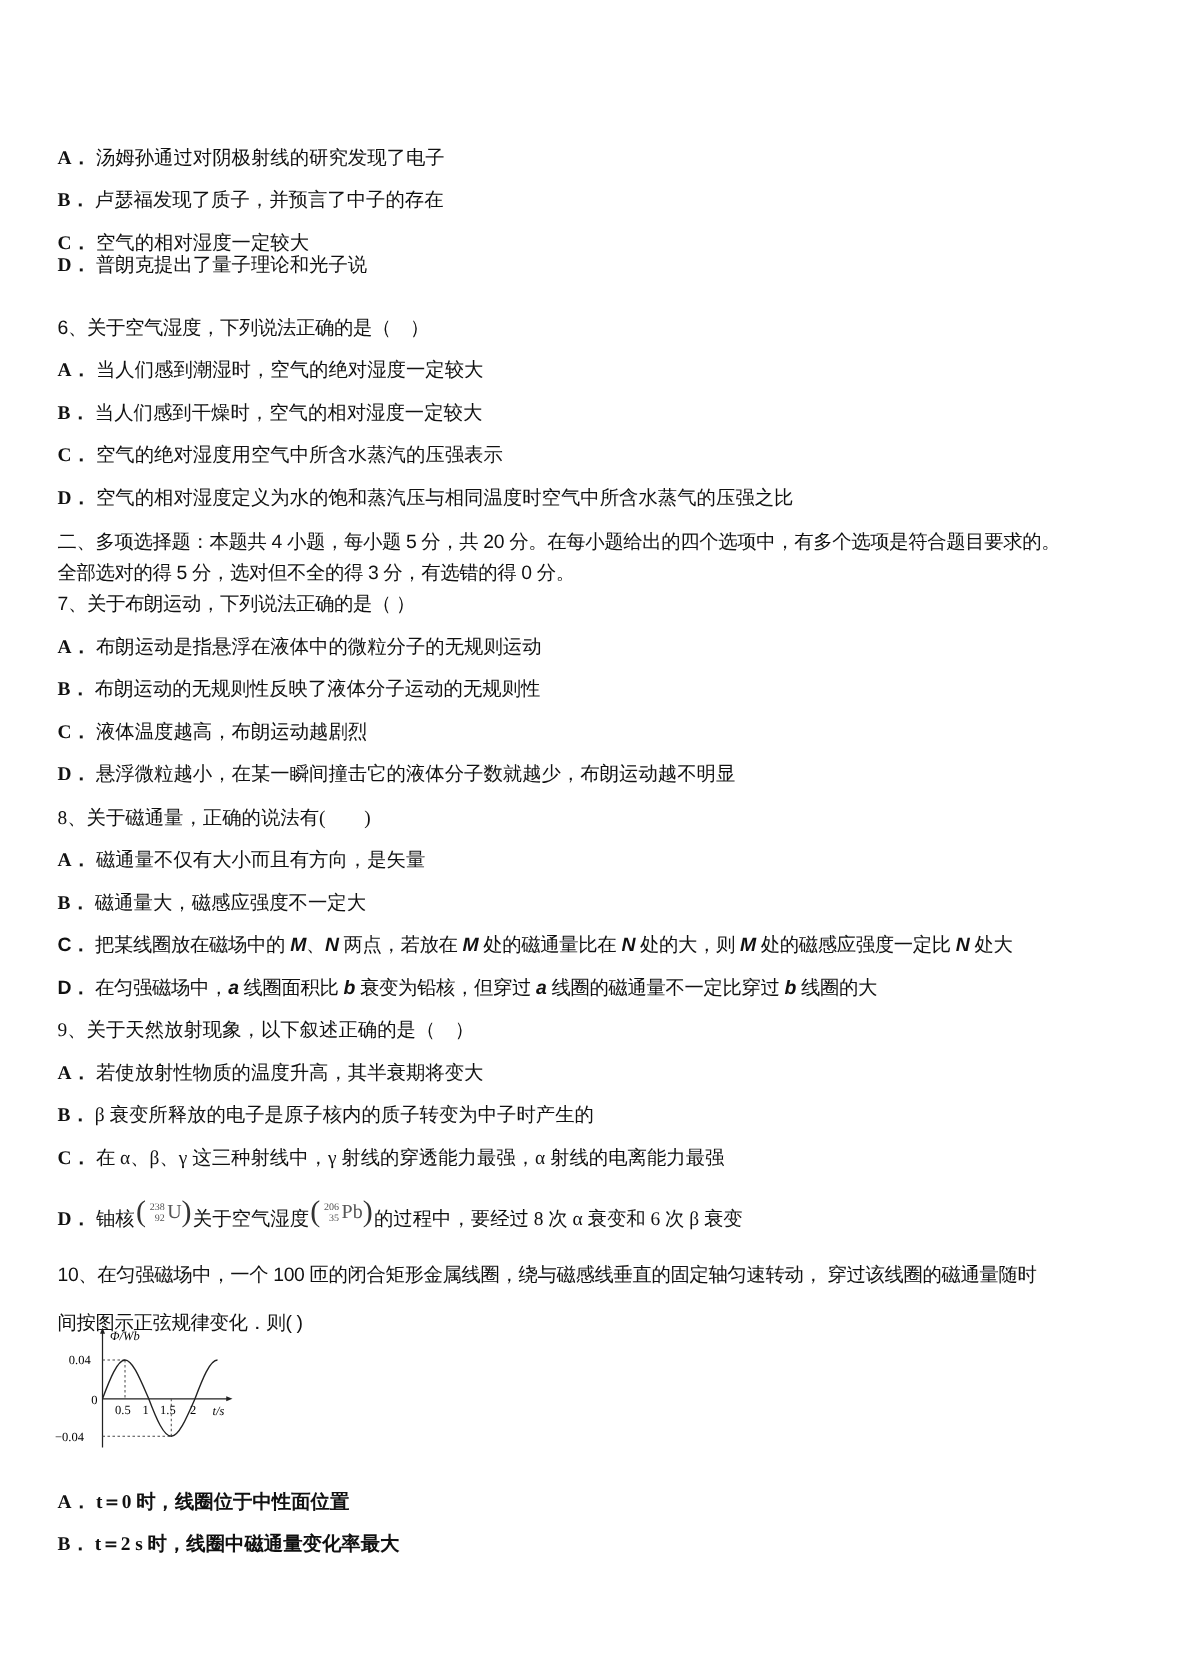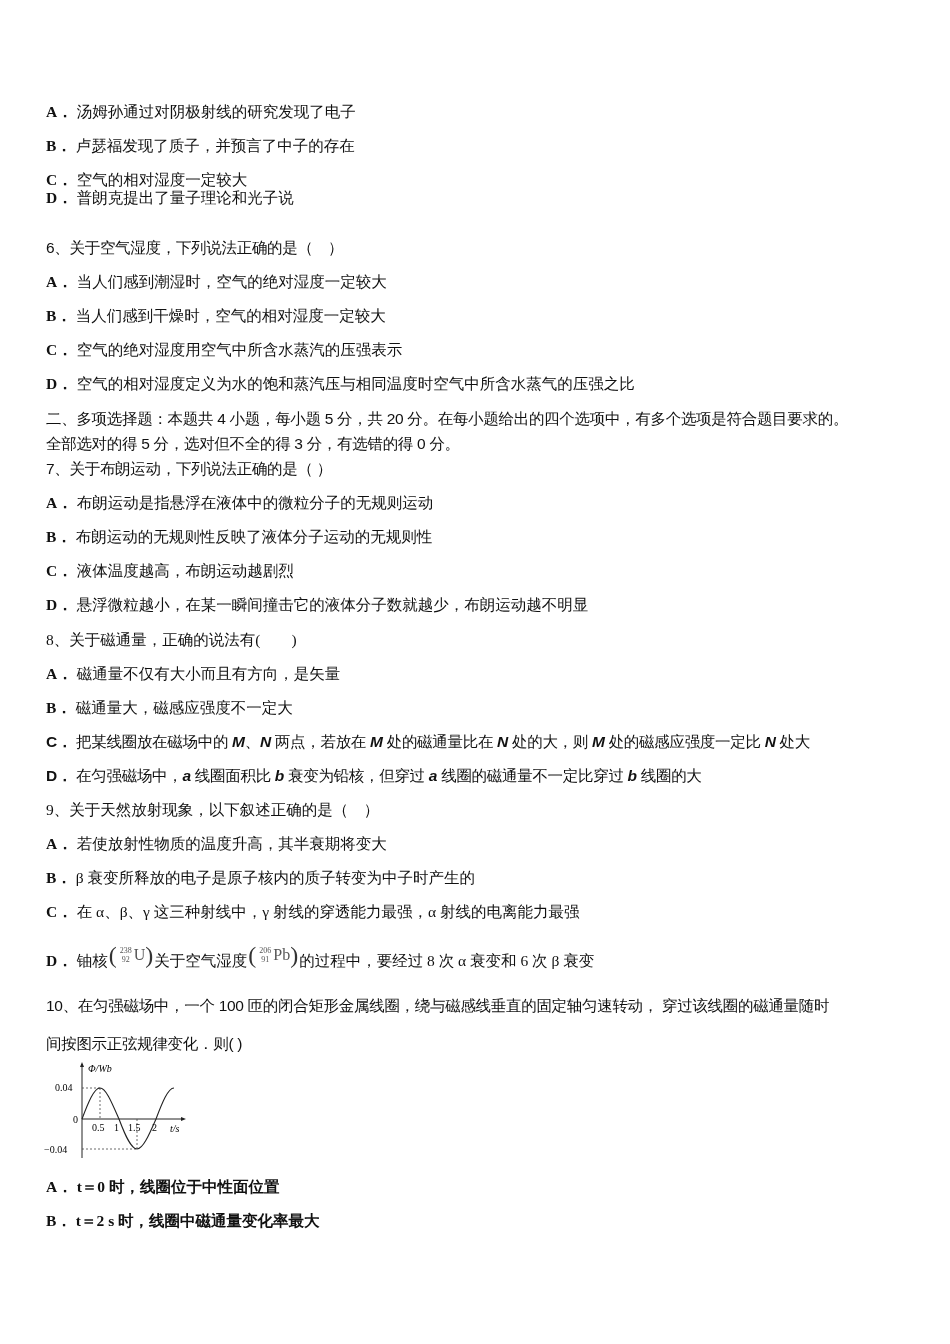--- a/index.html
+++ b/index.html
@@ -3,32 +3,32 @@
   <meta charset="utf-8">
   <style>
     html, body { margin: 0; padding: 0; background: #ffffff; }
     body {
       width: 950px; height: 1344px; position: relative; overflow: hidden;
       font-family: "Liberation Serif", "DejaVu Serif", serif;
       color: #111111;
     }
     .line {
       position: absolute; left: 46px; white-space: nowrap;
-      font-size: 15.5px; line-height: 20px;
+      font-size: 15.5px; line-height: 20px; margin-top: 15px;
     }
     .opt-letter { font-weight: bold; margin-right: 4px; }
     .narrow { font-family: "Liberation Sans Narrow", "Liberation Sans", sans-serif; letter-spacing: -0.3px; }
     .b { font-weight: bold; text-align: right; }
     .it { font-style: italic; font-weight: bold; }
     .nuclide {
       display: inline-flex; align-items: center; color: #555;
       font-size: 17px; vertical-align: -2px; margin: 0 1px;
     }
     .paren { font-size: 24px; line-height: 20px; color: #333; position: relative; top: -5px; }
-    .iso { display: inline-flex; flex-direction: column; font-size: 8px; line-height: 9px; text-align: center; margin: 0 2px 0 3px; position: relative; top: -5px; }
+    .iso { display: inline-flex; flex-direction: column; font-size: 8px; line-height: 9px; text-align: right; margin: 0 2px 0 3px; position: relative; top: -5px; }
     .sym { position: relative; top: -5px; font-size: 16px; }
     .graph { position: absolute; left: 40px; top: 1060px; width: 160px; height: 100px; }
   </style>
 </head>
 <body>
 
 <div class="line" style="top:102px"><span class="opt-letter">A．</span><span>汤姆孙通过对阴极射线的研究发现了电子</span></div>
 <div class="line" style="top:136px"><span class="opt-letter">B．</span><span>卢瑟福发现了质子，并预言了中子的存在</span></div>
 <div class="line" style="top:170px"><span class="opt-letter">C．</span><span>空气的相对湿度一定较大</span></div>
 <div class="line" style="top:188px"><span class="opt-letter">D．</span><span>普朗克提出了量子理论和光子说</span></div>
@@ -68,21 +68,21 @@
       <span class="iso">
         <span>238</span>
         <span>92</span>
       </span>
       <span class="sym">U</span>
       <span class="paren">)</span>
     </span><span>关于空气湿度</span><span class="nuclide">
       <span class="paren">(</span>
       <span class="iso">
         <span>206</span>
-        <span>91</span>
+        <span>35</span>
       </span>
       <span class="sym">Pb</span>
       <span class="paren">)</span>
     </span><span>的过程中，要经过 8 次 α 衰变和 6 次 β 衰变</span>
 </div>
 
 <div class="line narrow" style="top:996px">10、在匀强磁场中，一个 100 匝的闭合矩形金属线圈，绕与磁感线垂直的固定轴匀速转动， 穿过该线圈的磁通量随时</div>
 <div class="line narrow" style="top:1034px">间按图示正弦规律变化．则( )</div>
 
 <svg class="graph" viewBox="0 0 160 100" xmlns="http://www.w3.org/2000/svg">

